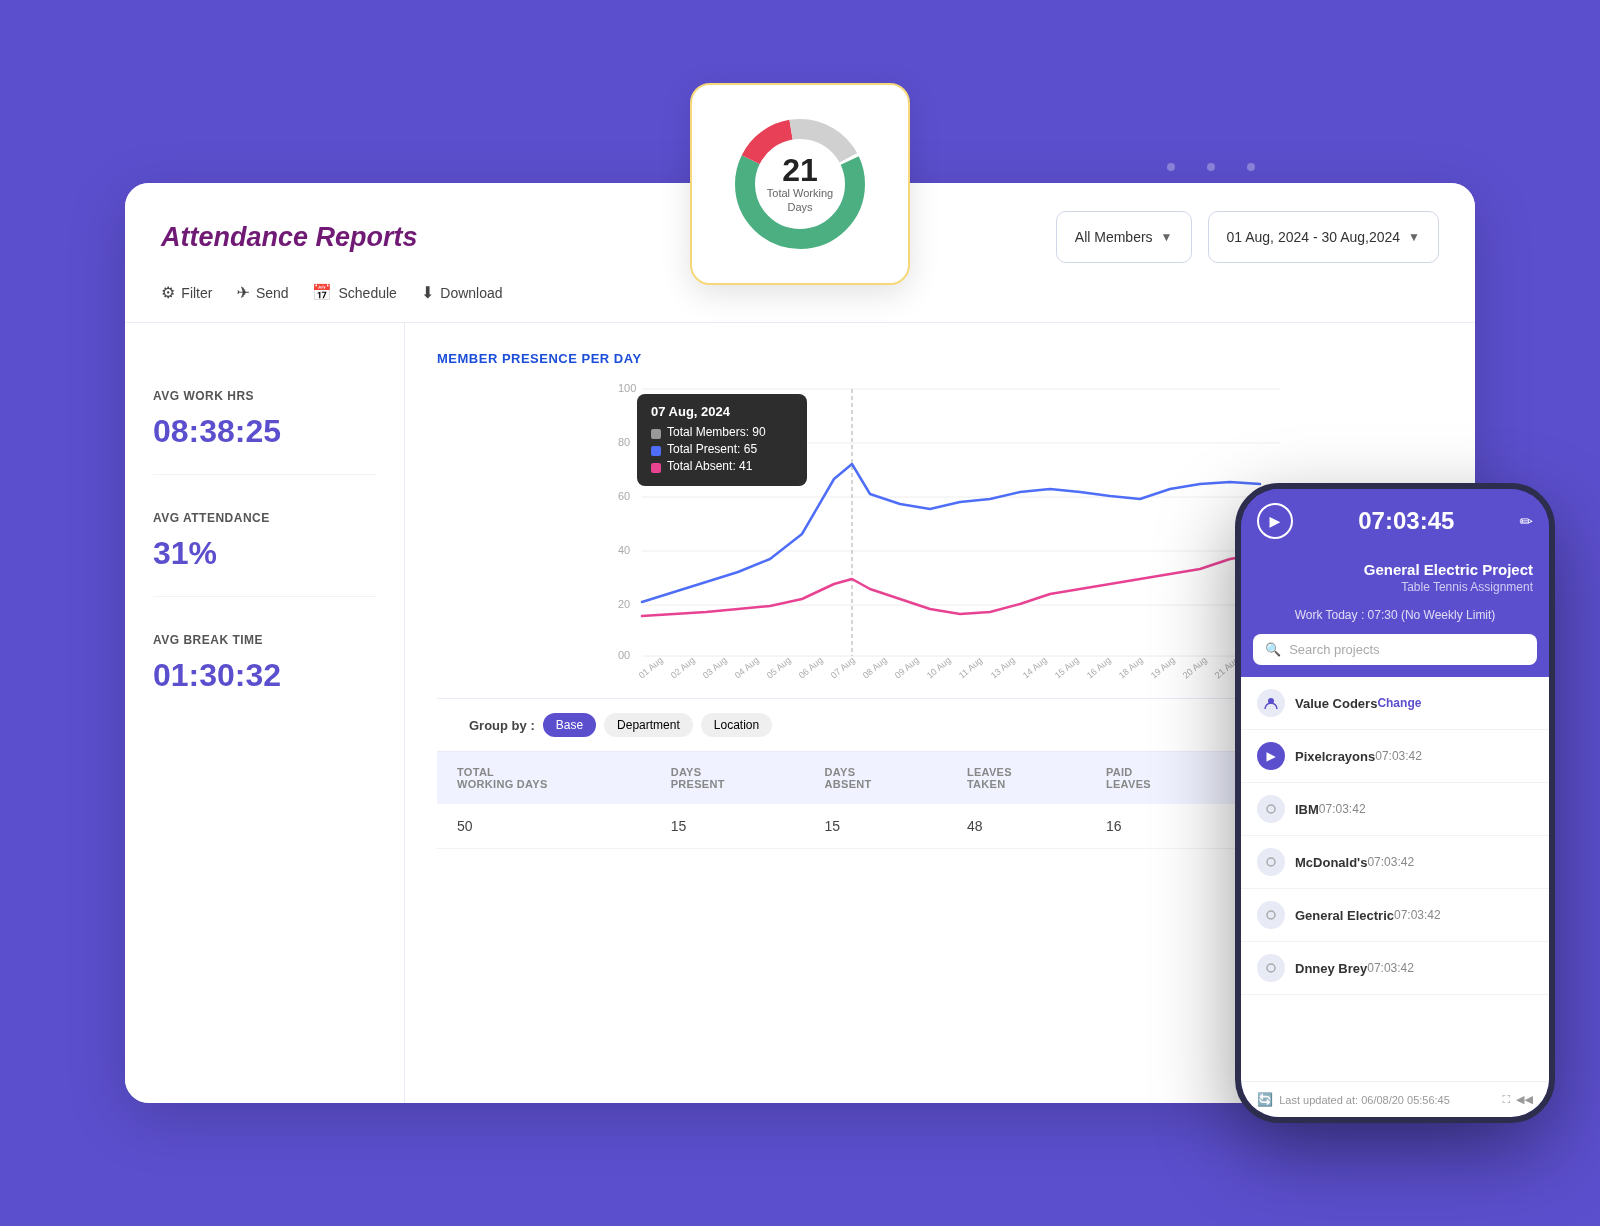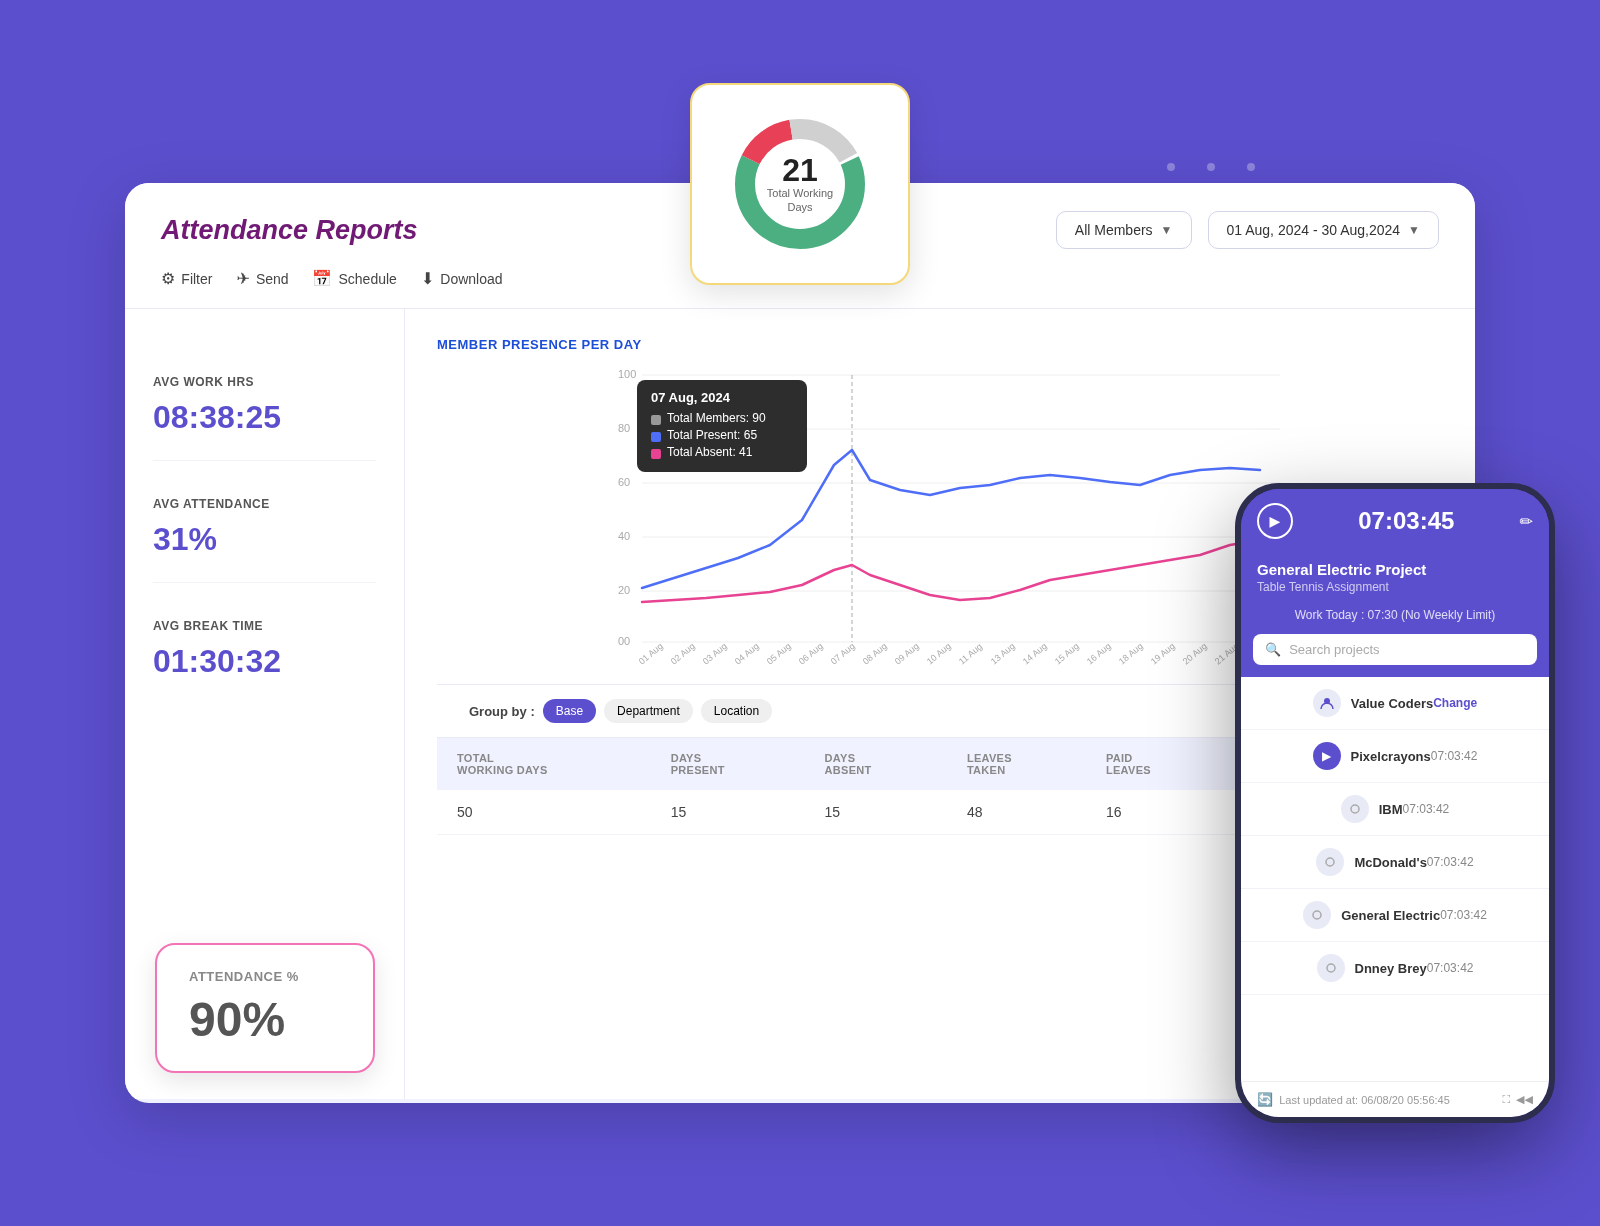--- a/index.html
+++ b/index.html
@@ -113,21 +113,21 @@
       align-items: center;
       gap: 16px;
     }
     .dropdown-btn {
       display: flex;
       align-items: center;
       gap: 8px;
       background: white;
       border: 1.5px solid #d0d5e8;
       border-radius: 10px;
-      padding: 10px 18px;
+      padding: 17px 18px;
       font-size: 14px;
       color: #333;
       cursor: pointer;
       font-weight: 500;
     }
     .chevron { font-size: 12px; color: #666; }
 
     .header-actions {
       display: flex;
       align-items: center;
@@ -342,21 +342,21 @@
     .timer-display {
       font-size: 24px;
       font-weight: 700;
       color: white;
       flex: 1;
       text-align: center;
     }
     .edit-btn { color: white; font-size: 16px; }
     .phone-project {
       background: #5c4fce;
-      text-align: left;
+      text-align: right;
       padding: 8px 16px 14px;
     }
     .project-name { font-weight: 700; font-size: 15px; color: white; }
     .project-sub { font-size: 12px; color: rgba(255,255,255,0.7); margin-top: 2px; }
     .work-today {
       background: #5c4fce;
       text-align: center;
       font-size: 12px;
       color: rgba(255,255,255,0.8);
       padding-bottom: 12px;
@@ -373,21 +373,21 @@
       color: #aaa;
     }
     .phone-projects-list {
       background: white;
       flex: 1;
       overflow: hidden;
     }
     .project-row {
       display: flex;
       align-items: center;
-      justify-content: center;
+      justify-content: flex-start;
       padding: 12px 16px;
       border-bottom: 1px solid #f0f2f8;
     }
     .project-row-left { display: flex; align-items: center; gap: 10px; }
     .proj-icon {
       width: 28px; height: 28px;
       border-radius: 50%;
       background: #e8eaf6;
       display: flex; align-items: center; justify-content: center;
       font-size: 12px; color: #5c4fce;
@@ -599,24 +599,20 @@
                 <td>25</td>
                 <td></td>
               </tr>
             </tbody>
           </table>
         </div>
       </div>
     </div>
   </div>
 
-  <div class="attendance-card">
-    <div class="att-label">ATTENDANCE %</div>
-    <div class="att-value">90%</div>
-  </div>
 
   <div class="phone-mockup">
     <div class="phone-screen">
       <div class="phone-timer-bar">
         <div class="play-btn">▶</div>
         <div class="timer-display">07:03:45</div>
         <div class="edit-btn">✏</div>
       </div>
       <div class="phone-project">
         <div class="project-name">General Electric Project</div>

